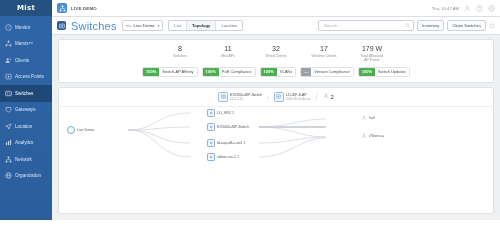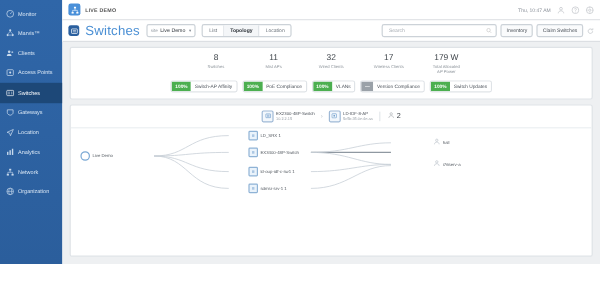--- a/index.html
+++ b/index.html
@@ -133,20 +133,23 @@
                background:#fff;flex:0 0 6px;}
   .node-lbl{font-size:3.6px;color:#555b62;white-space:nowrap;}
   .node-user svg{width:6px;height:6px;opacity:.55;}
 </style>
 </head>
 <body>
 
 <div class="app">
 
   <div class="sidebar">
+    <div class="logo">
+      <span class="logo-text">Mist</span>
+    </div>
     <div class="nav">
 
       <div class="nav-item">
         <span class="nav-ico">
           <svg viewBox="0 0 16 16">
               <circle cx="8" cy="8" r="6.5" fill="none" stroke="#d6e4f3" stroke-width="1.4"></circle>
               <path d="M8 8 L11 5.5" stroke="#d6e4f3" stroke-width="1.4" fill="none"></path>
             </svg>
         </span>
         <span>Monitor</span>

